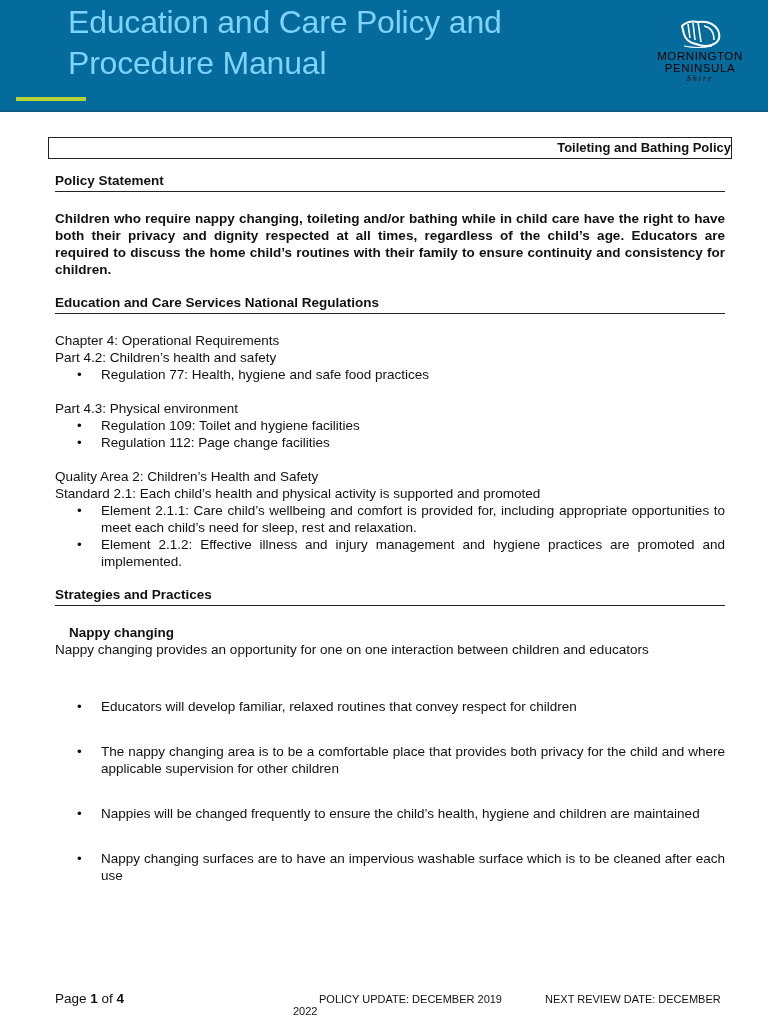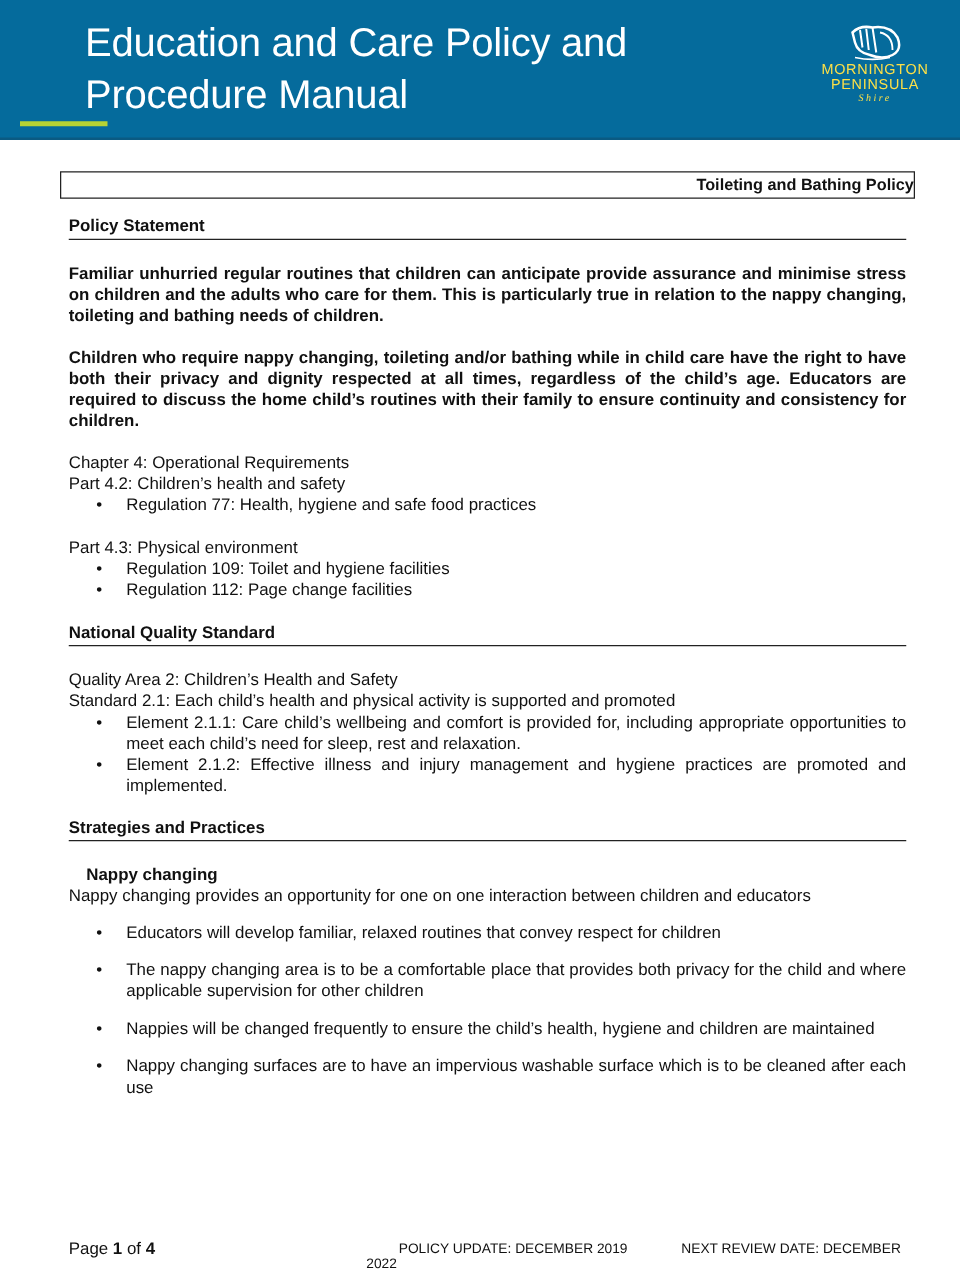--- a/index.html
+++ b/index.html
@@ -1,39 +1,39 @@
 <!DOCTYPE html>
 <html><head>
 <meta charset="utf-8">
 <style>
   html, body { margin:0; padding:0; }
   body { width:768px; height:1024px; background:#ffffff; position:relative; overflow:hidden;
          font-family:"Liberation Sans", sans-serif; color:#111; }
   .banner { position:absolute; left:0; top:0; width:768px; height:110px; background:#056b9c;
             border-bottom:2px solid #0a5a82; }
-  .banner-title { position:absolute; left:68px; top:14px; font-size:32px; line-height:41px;
-                  color:#ffffff; font-family:"Liberation Sans", sans-serif; letter-spacing:-0.2px; }
+  .banner-title { position:absolute; left:68px; top:2px; font-size:32px; line-height:41px;
+                  color:#7dd3fc; font-family:"Liberation Sans", sans-serif; letter-spacing:-0.2px; }
   .accent-bar { position:absolute; left:16px; top:97px; width:70px; height:4px; background:#b5d334; }
-  .logo { position:absolute; left:640px; top:18px; width:120px; height:80px; text-align:center; color:#fde047; }
+  .logo { position:absolute; left:640px; top:18px; width:120px; height:80px; text-align:center; color:#000000; }
   .logo svg { display:block; margin:0 auto; }
   .logo-line1, .logo-line2 { font-size:11.5px; letter-spacing:0.6px; line-height:12px; display:block; }
   .logo-line3 { font-family:"Liberation Serif", serif; font-style:italic; font-size:8px; letter-spacing:2px; display:block; line-height:10px; }
 
   .titlebox { position:absolute; left:48px; top:137px; width:682px; height:20px; border:1px solid #222;
               text-align:right; font-weight:bold; font-size:13px; line-height:20px; }
 
   .content { position:absolute; left:55px; top:172px; width:670px; font-size:13.5px; line-height:17px; }
   .h { font-weight:bold; font-size:13.5px; border-bottom:1px solid #222; padding-bottom:2px; margin-bottom:18px; }
   .p-bold { font-weight:bold; text-align:justify; margin:0 0 16px 0; }
   .plain { margin:0; }
   ul { margin:0; padding-left:46px; list-style:none; }
   li { position:relative; margin:0; text-align:justify; }
   li::before { content:"\2022"; position:absolute; left:-24px; }
   .gap { height:17px; }
-  .spaced li { margin-bottom:13px; }
+  .spaced li { margin-bottom:13px;margin-top:28px; }
   .subh { font-weight:bold; margin:0;padding-left:14px; }
 
   .footer { position:absolute; top:991px; left:55px; width:670px; height:16px;text-decoration:underline; }
   .footer-page { position:absolute; left:0; top:0; font-size:13.5px; }
   .footer-page b { font-weight:bold; }
   .footer-dates { position:absolute; left:238px; top:2px; font-size:11px; letter-spacing:0; }
   .footer-dates span { margin-right:14px;padding-left:26px; }
 </style>
 </head>
 <body>
@@ -54,37 +54,36 @@
     <span class="logo-line1">MORNINGTON</span>
     <span class="logo-line2">PENINSULA</span>
     <span class="logo-line3">Shire</span>
   </div>
 </div>
 
 <div class="titlebox">Toileting and Bathing Policy</div>
 
 <div class="content">
   <div class="h">Policy Statement</div>
-  <p class="p-bold">Familiar unhurried regular routines that children can anticipate provide assurance and minimise stress on children and the adults who care for them. This is particularly true in relation to the nappy changing, toileting and bathing needs of children.</p>
   <p class="p-bold">Children who require nappy changing, toileting and/or bathing while in child care have the right to have both their privacy and dignity respected at all times, regardless of the child’s age.  Educators are required to discuss the home child’s routines with their family to ensure continuity and consistency for children.</p>
 
+  <div class="h">Education and Care Services National Regulations</div>
   <p class="plain">Chapter 4: Operational Requirements</p>
   <p class="plain">Part 4.2: Children’s health and safety</p>
   <ul>
     <li>Regulation 77: Health, hygiene and safe food practices</li>
   </ul>
   <div class="gap"></div>
   <p class="plain">Part 4.3: Physical environment</p>
   <ul>
     <li>Regulation 109: Toilet and hygiene facilities</li>
     <li>Regulation 112: Page change facilities</li>
   </ul>
   <div style="height:17px"></div>
 
-  <div class="h">National Quality Standard</div>
   <p class="plain">Quality Area 2: Children’s Health and Safety</p>
   <p class="plain">Standard 2.1: Each child’s health and physical activity is supported and promoted</p>
   <ul>
     <li>Element 2.1.1: Care child’s wellbeing and comfort is provided for, including appropriate opportunities to meet each child’s need for sleep, rest and relaxation.</li>
     <li>Element 2.1.2: Effective illness and injury management and hygiene practices are promoted and implemented.</li>
   </ul>
   <div style="height:16px"></div>
 
   <div class="h">Strategies and Practices</div>
   <p class="subh">Nappy changing</p>

